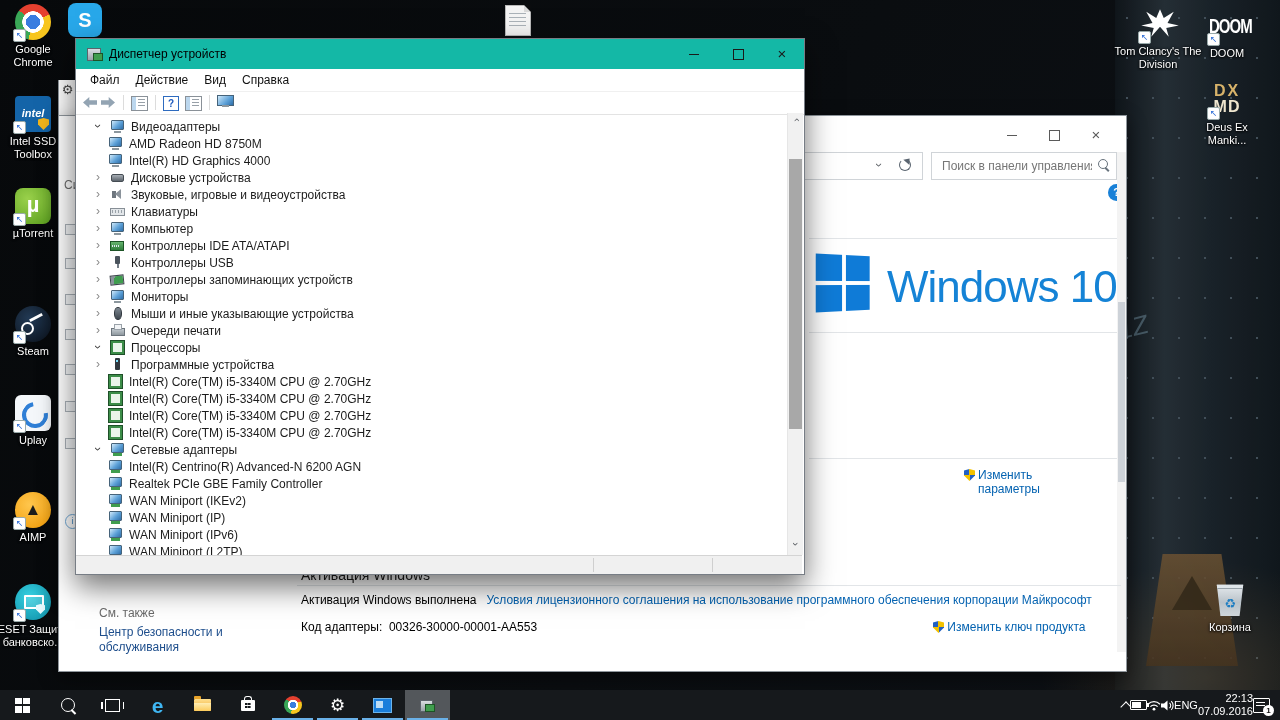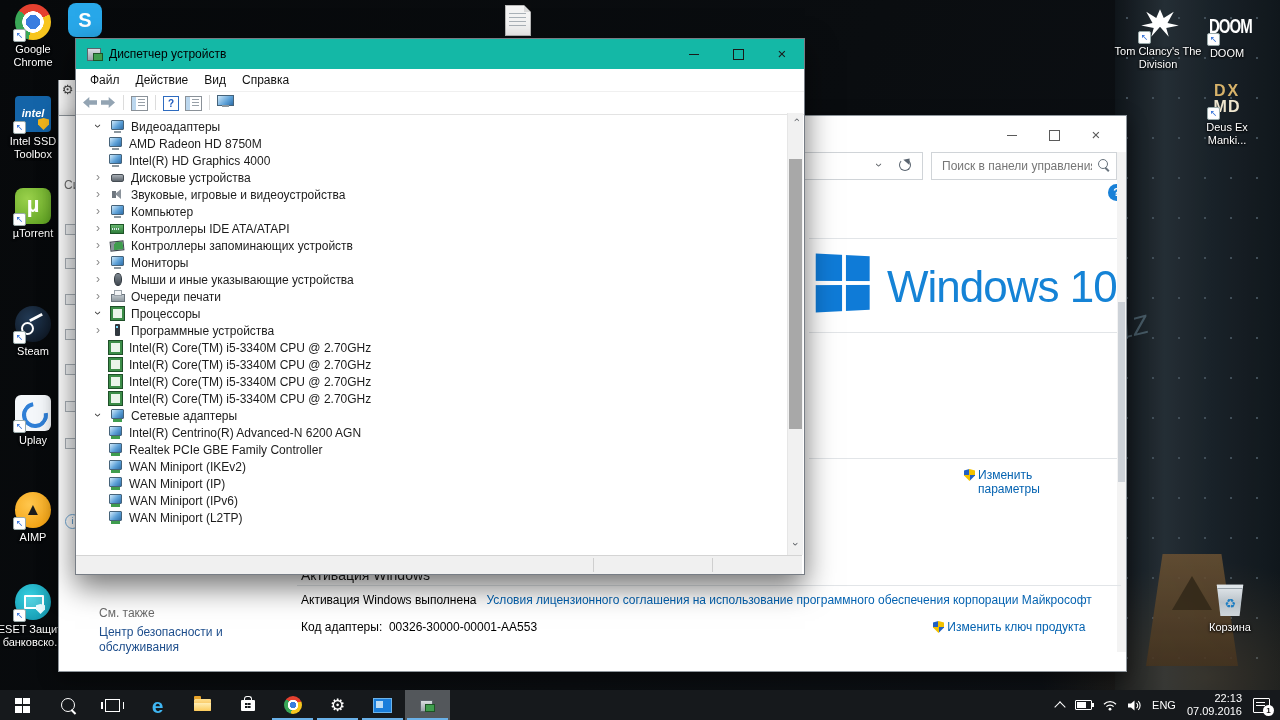--- a/index.html
+++ b/index.html
@@ -277,21 +277,21 @@
   .tb-system{position:relative;width:17px;height:13px;background:#1a7edb;
     border:1px solid #6db4ea;}
   .tb-system::after{content:"";position:absolute;left:2px;top:2px;width:7px;height:7px;
     background:#bcdcf5;}
   .tb-devmgr{position:relative;width:15px;height:13px;}
   .tb-devmgr::before{content:"";position:absolute;left:0;top:1px;width:11px;height:10px;
     background:linear-gradient(#d8dde1,#9aa3aa);border:1px solid #5c646c;}
   .tb-devmgr::after{content:"";position:absolute;right:0;bottom:0;width:8px;height:6px;
     background:#3f9d4e;border:1px solid #1d5426;}
 
-  #tray{margin-left:auto;display:flex;align-items:center;gap:11px;padding-right:10px;color:#fff;}
+  #tray{margin-left:auto;display:flex;align-items:center;padding-right:10px;color:#fff;}
   .tray-chev{width:7px;height:7px;border-left:1.6px solid #fff;border-top:1.6px solid #fff;
     transform:rotate(45deg);margin-top:3px;}
   .tray-batt{position:relative;width:15px;height:8px;border:1px solid #fff;border-radius:1px;}
   .tray-batt::before{content:"";position:absolute;right:-3px;top:2px;width:2px;height:4px;background:#fff;}
   .tray-batt::after{content:"";position:absolute;left:1px;top:1px;bottom:1px;width:9px;background:#fff;}
   .tray-lang{font-size:11px;}
   .tray-clock{text-align:right;font-size:11px;line-height:13px;}
   .tray-ac{position:relative;width:15px;height:13px;border:1.3px solid #fff;border-radius:1px;}
   .tray-ac::after{content:"";position:absolute;left:2px;top:3px;width:9px;height:5px;
     background:repeating-linear-gradient(#fff 0 1.2px,transparent 1.2px 3.2px);}
@@ -527,33 +527,43 @@
           <span class="dmi ic-disk"></span>
           <span class="dm-label">Дисковые устройства</span>
         </div>
 
         <div class="dm-row lvl-1">
           <span class="chev chev-collapsed"></span>
           <span class="dmi ic-audio"></span>
           <span class="dm-label">Звуковые, игровые и видеоустройства</span>
         </div>
 
+        <div class="dm-row lvl-1">
+          <span class="chev chev-collapsed"></span>
+          <span class="dmi ic-keyboard"></span>
+          <span class="dm-label">Клавиатуры</span>
+        </div>
 
         <div class="dm-row lvl-1">
           <span class="chev chev-collapsed"></span>
           <span class="dmi ic-computer"></span>
           <span class="dm-label">Компьютер</span>
         </div>
 
         <div class="dm-row lvl-1">
           <span class="chev chev-collapsed"></span>
           <span class="dmi ic-ide"></span>
           <span class="dm-label">Контроллеры IDE ATA/ATAPI</span>
         </div>
 
+        <div class="dm-row lvl-1">
+          <span class="chev chev-collapsed"></span>
+          <span class="dmi ic-usb"></span>
+          <span class="dm-label">Контроллеры USB</span>
+        </div>
 
         <div class="dm-row lvl-1">
           <span class="chev chev-collapsed"></span>
           <span class="dmi ic-storage"></span>
           <span class="dm-label">Контроллеры запоминающих устройств</span>
         </div>
 
         <div class="dm-row lvl-1">
           <span class="chev chev-collapsed"></span>
           <span class="dmi ic-monitor"></span>

